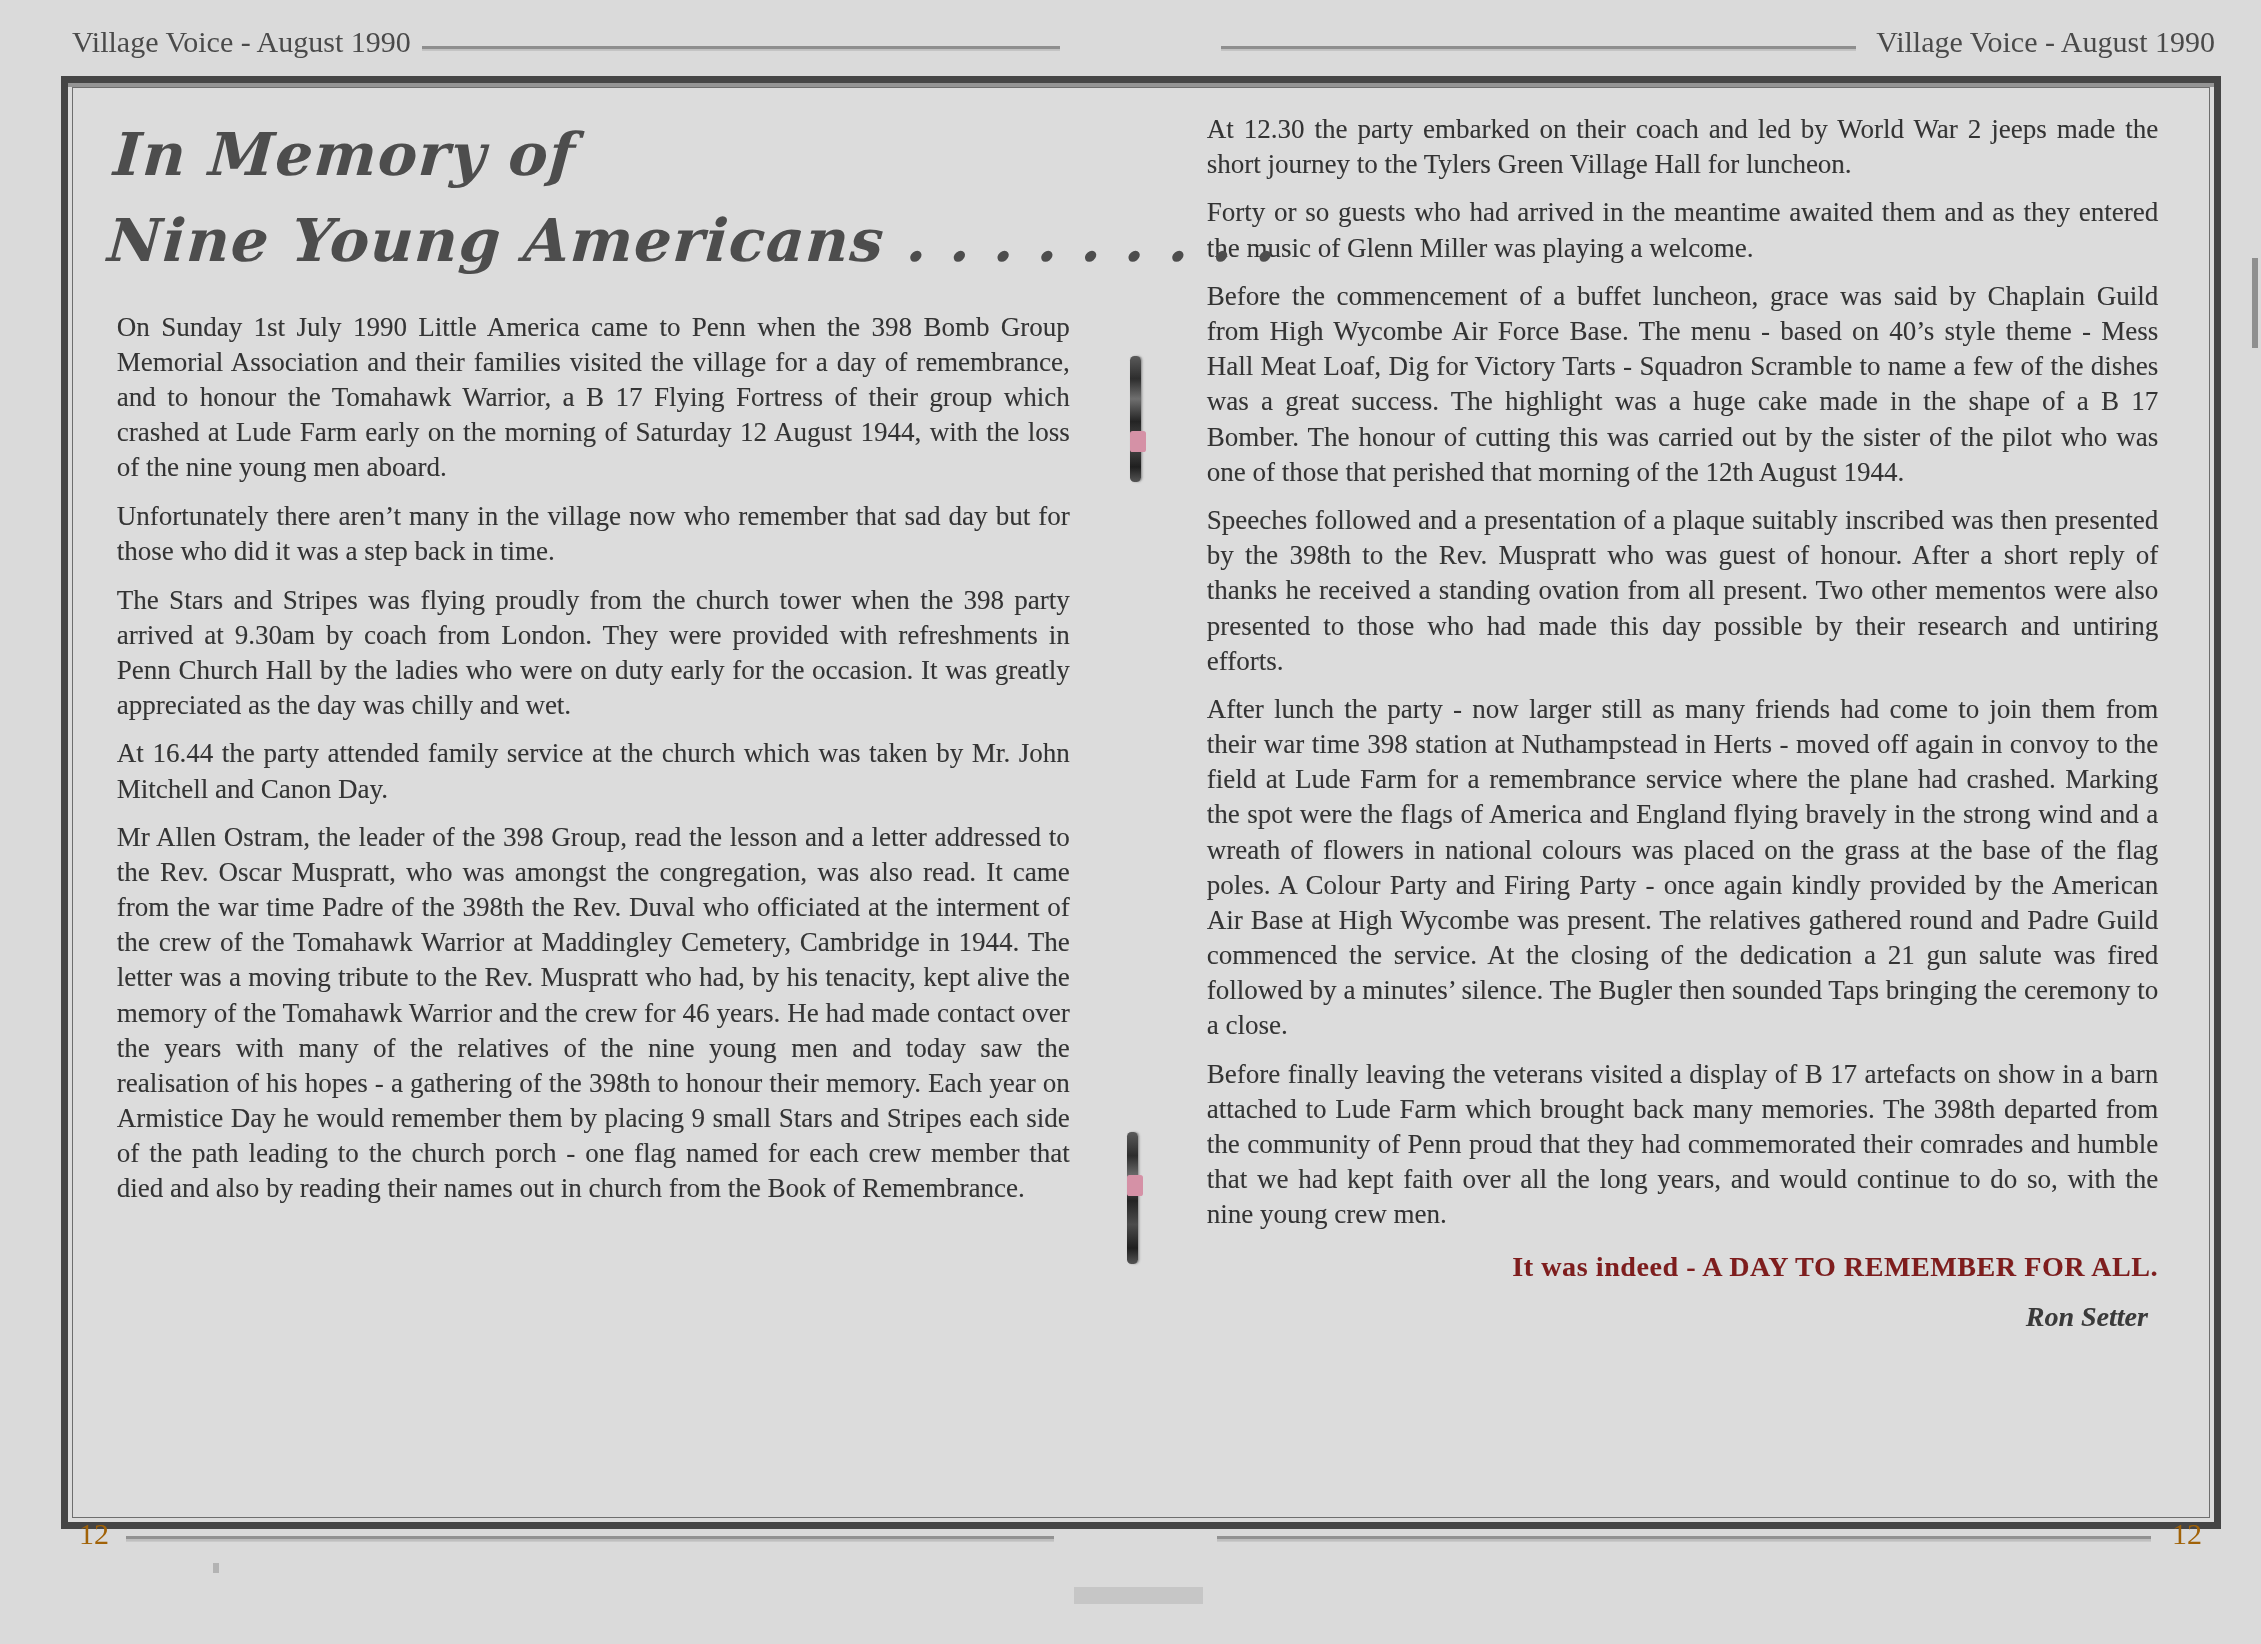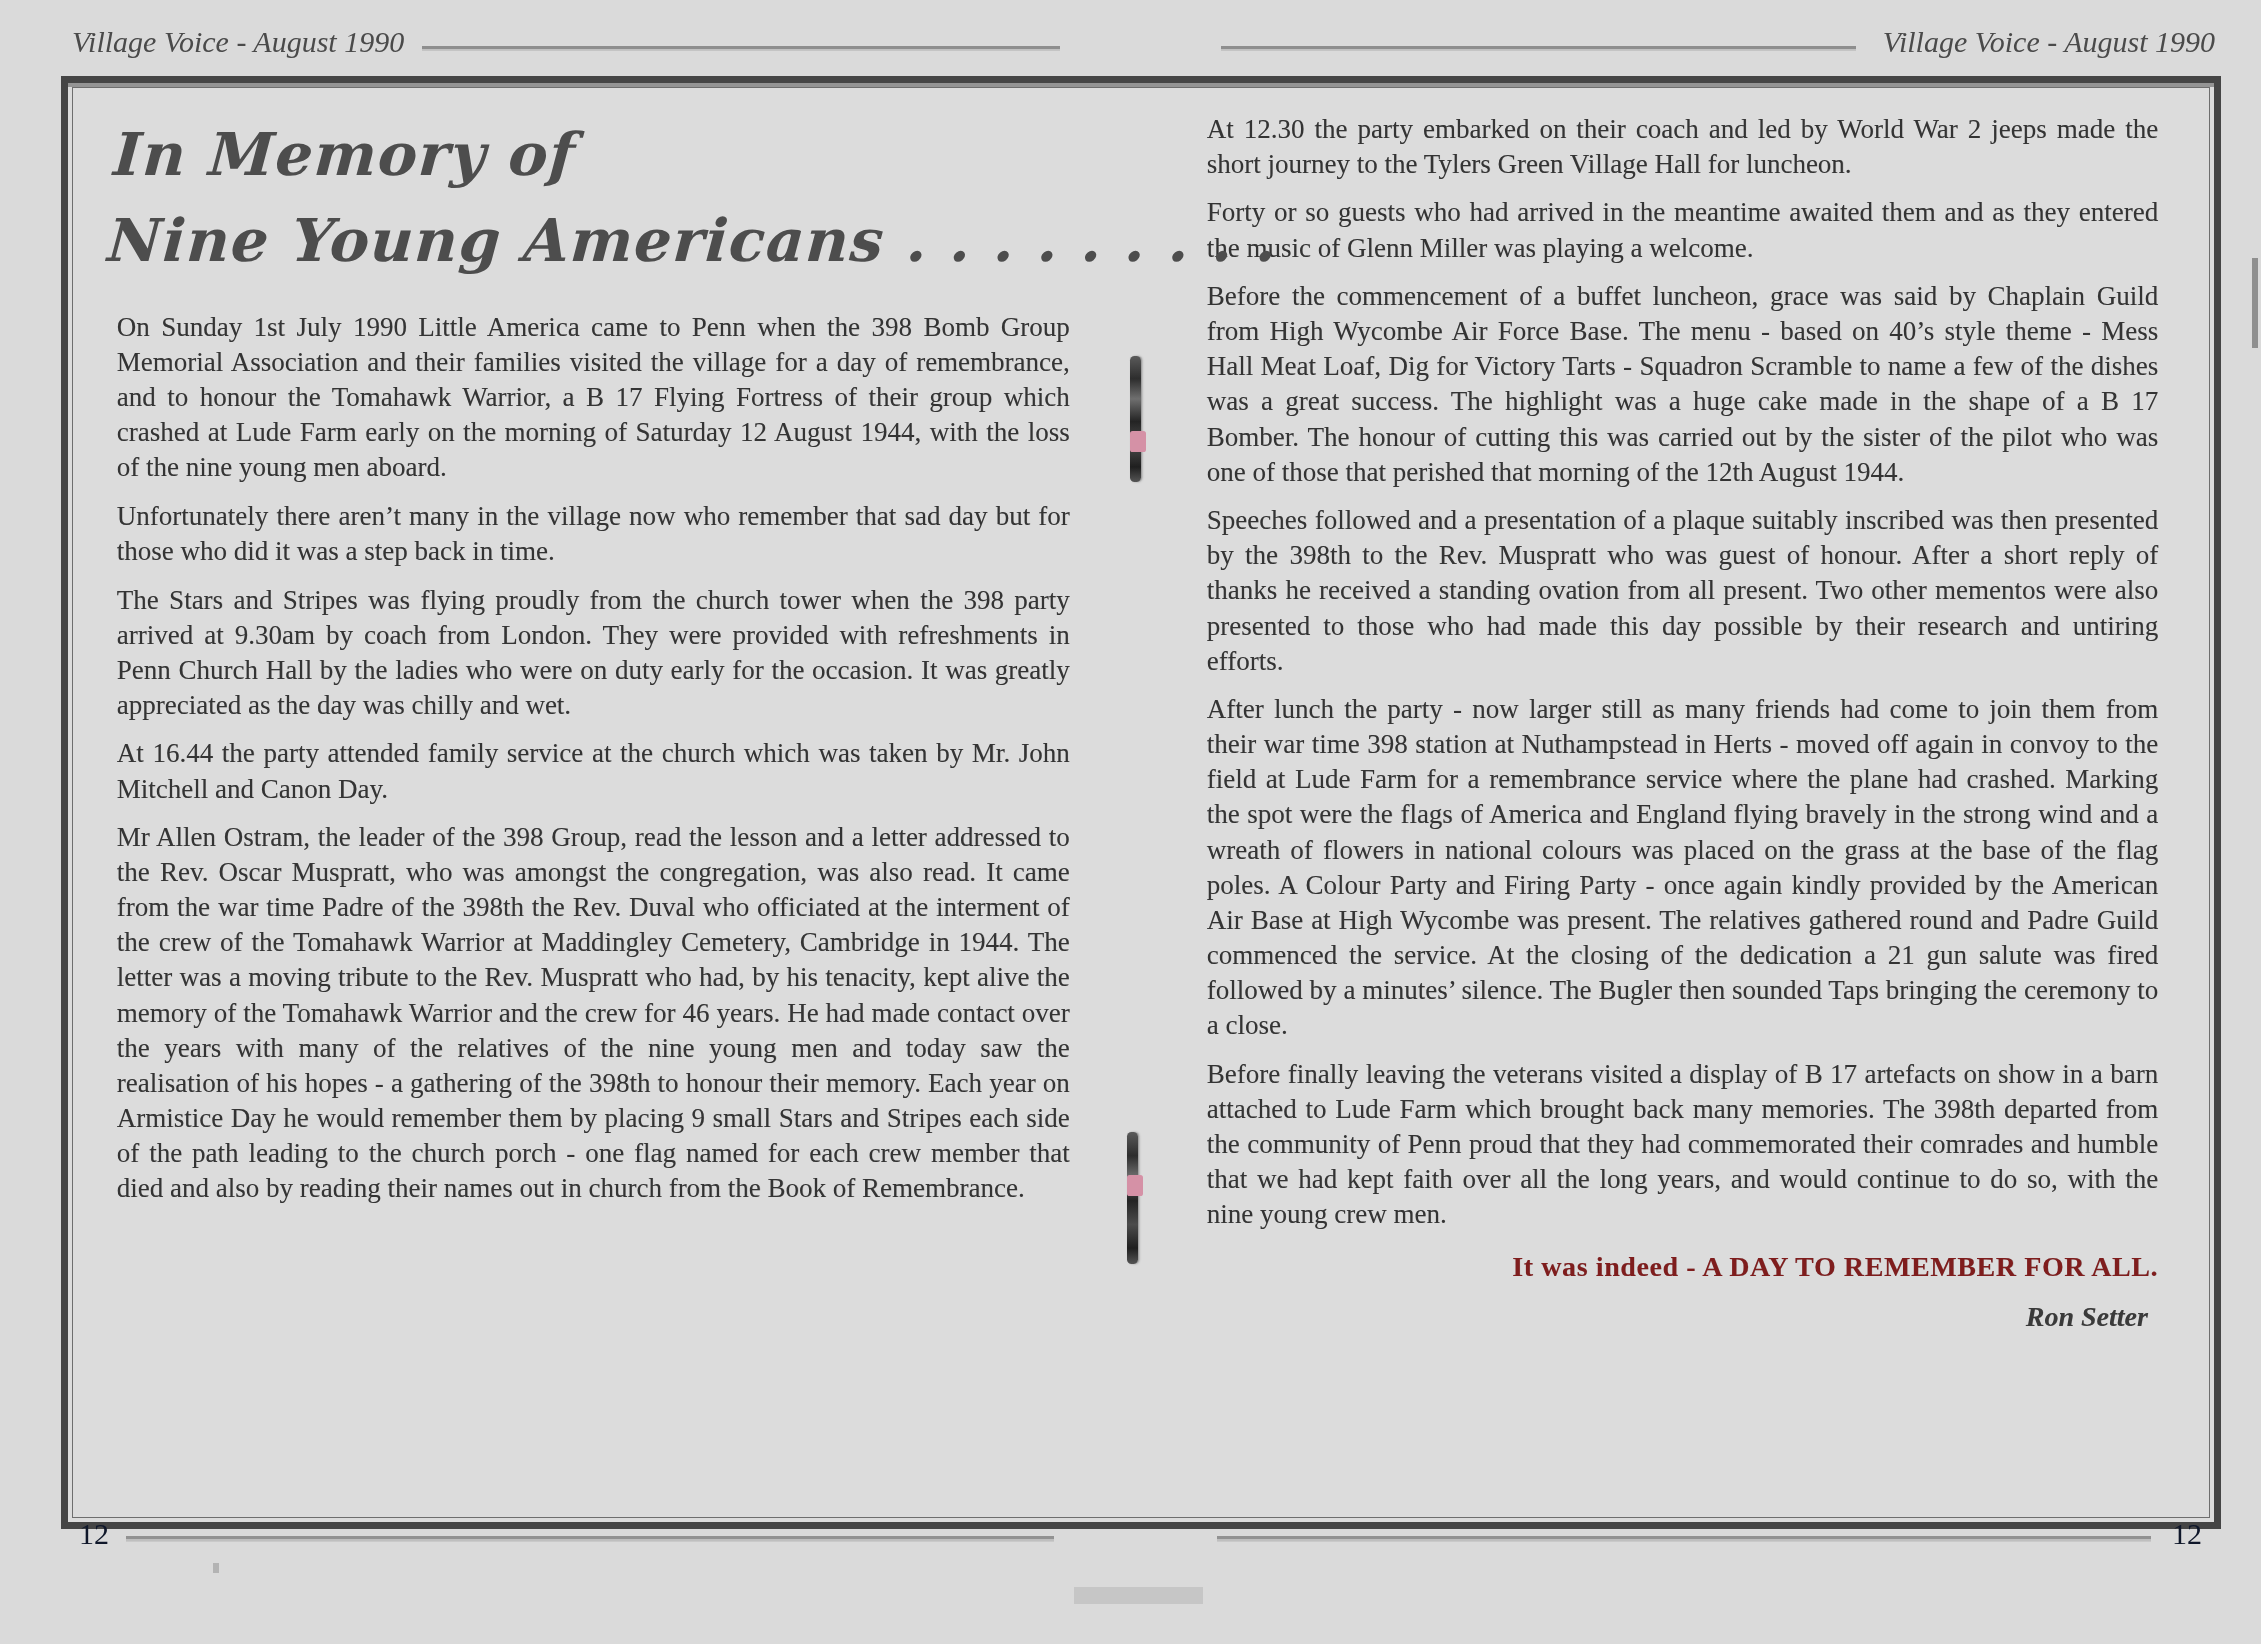--- a/index.html
+++ b/index.html
@@ -7,21 +7,20 @@
   body {
     position: relative;
     background: #dadada;
     font-family: "Liberation Serif", "DejaVu Serif", serif;
     color: #383838;
     overflow: hidden;
   }
   
   .running-head {
     position: absolute;
-    font-style: italic;
     font-size: 30px;
     color: #4a4a4a;
     white-space: nowrap;
   }
   #header-left  { left: 72px; top: 24.5px; }
   #header-right { right: 46px; top: 24.5px; }
   .head-rule {
     position: absolute;
     height: 2.6px;
     background: #8e8e8e;
@@ -93,21 +92,21 @@
     font-size: 28px;
     margin-top: 5px;
     padding-right: 10.3px;
     color: #3a3a3a;
   }
 
   
   .page-num {
     position: absolute;
     font-size: 30px;
-    color: #0f172a;
+    color: #a16207;
   }
   #page-num-left  { left: 79px;  top: 1517px; }
   #page-num-right { left: 2172px; top: 1517px; }
   .foot-rule {
     position: absolute;
     height: 2.6px;
     background: #929292;
     box-shadow: 0 2.6px 0 rgba(130,130,130,.3);
   }
   #foot-rule-left  { left: 126px;  top: 1536px; width: 928px; }

